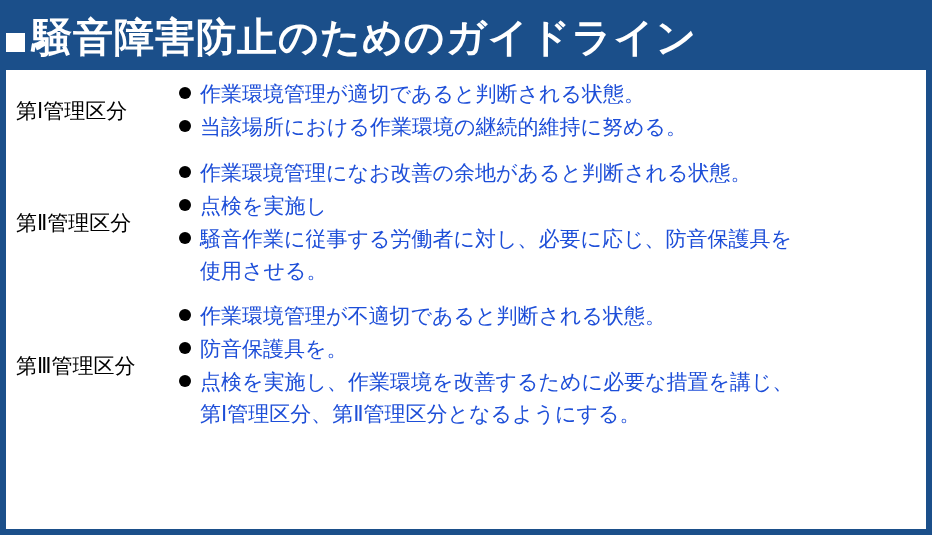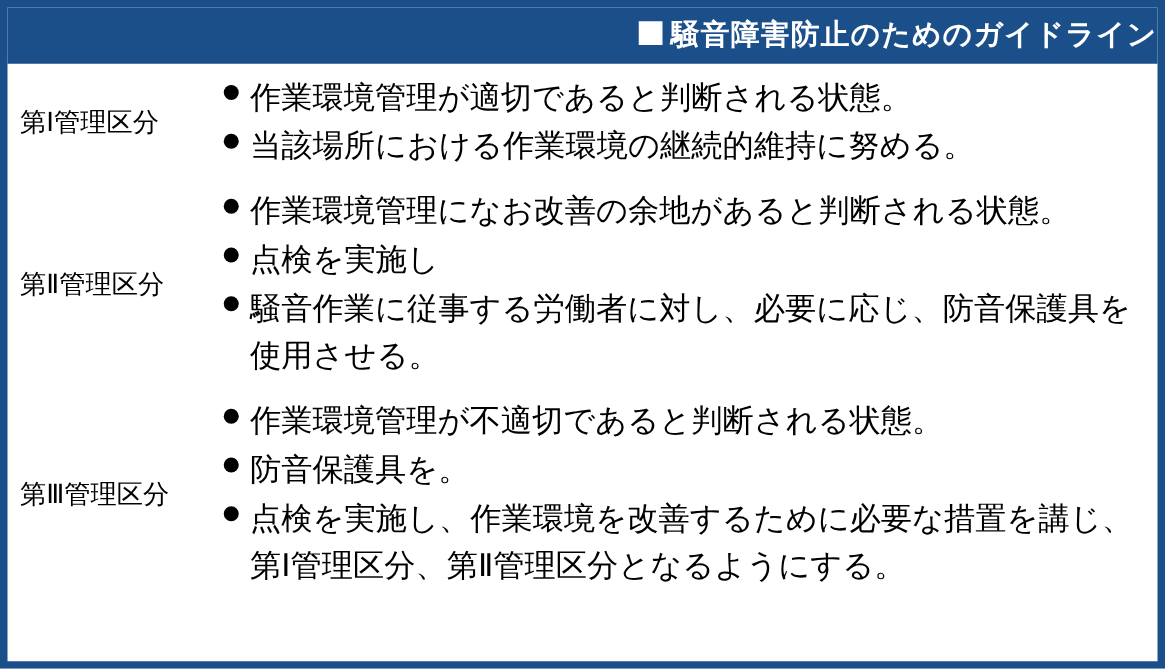--- a/index.html
+++ b/index.html
@@ -18,22 +18,22 @@
     width: 932px;
     height: 535px;
     box-sizing: border-box;
     background: #ffffff;
     border: 6px solid #1b4f8a;
     padding: 0;
   }
   .title-bar {
     background: #1b4f8a;
     color: #ffffff;
-    text-align: right;
-    font-size: 23px;
+    text-align: left;
+    font-size: 40px;
     font-weight: bold;
     letter-spacing: 1px;
     padding: 9px 0 11px 0;
     line-height: 1.1;
     white-space: nowrap;
   }
   .title-bar .sq {
     display: inline-block;
     width: 19px;
     height: 19px;
@@ -61,22 +61,22 @@
     line-height: 1.52;
     padding-top: 1px;
     white-space: nowrap;
   }
   .sec-items {
     flex: 1 1 auto;
   }
   .item {
     display: flex;
     align-items: flex-start;
-    font-size: 25px;
-    color: #000000;
+    font-size: 21px;
+    color: #1d4ed8;
     line-height: 1.52;
     margin-bottom: 1px;
   }
   .bullet {
     flex: 0 0 auto;
     width: 12px;
     height: 12px;
     border-radius: 50%;
     background: #000000;
     margin: 9px 9px 0 0;

